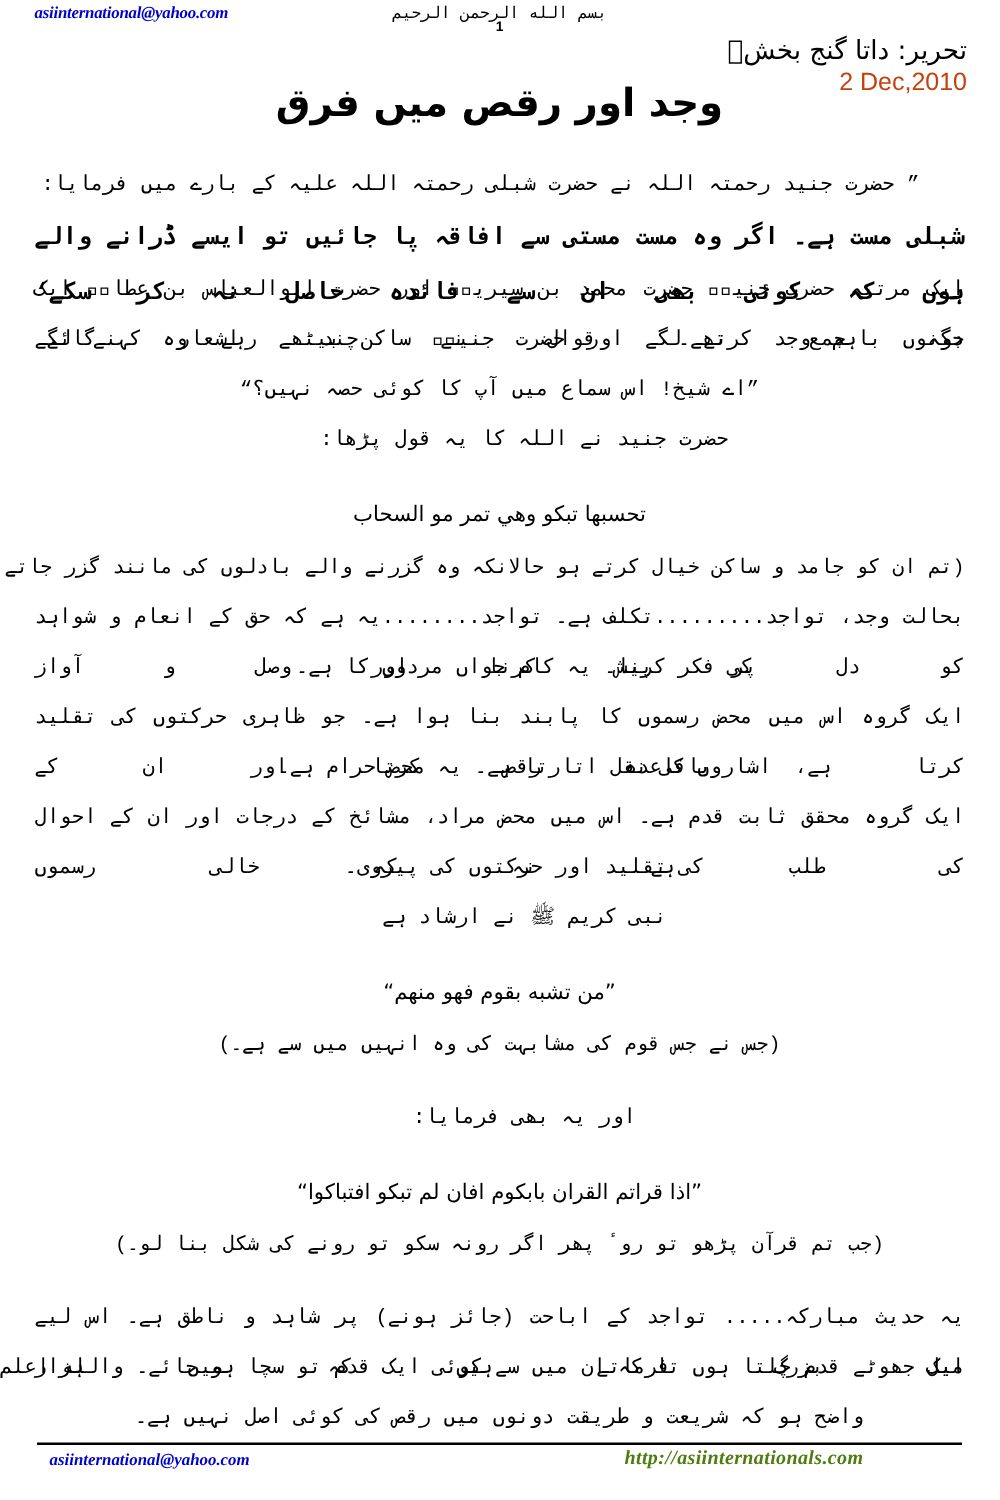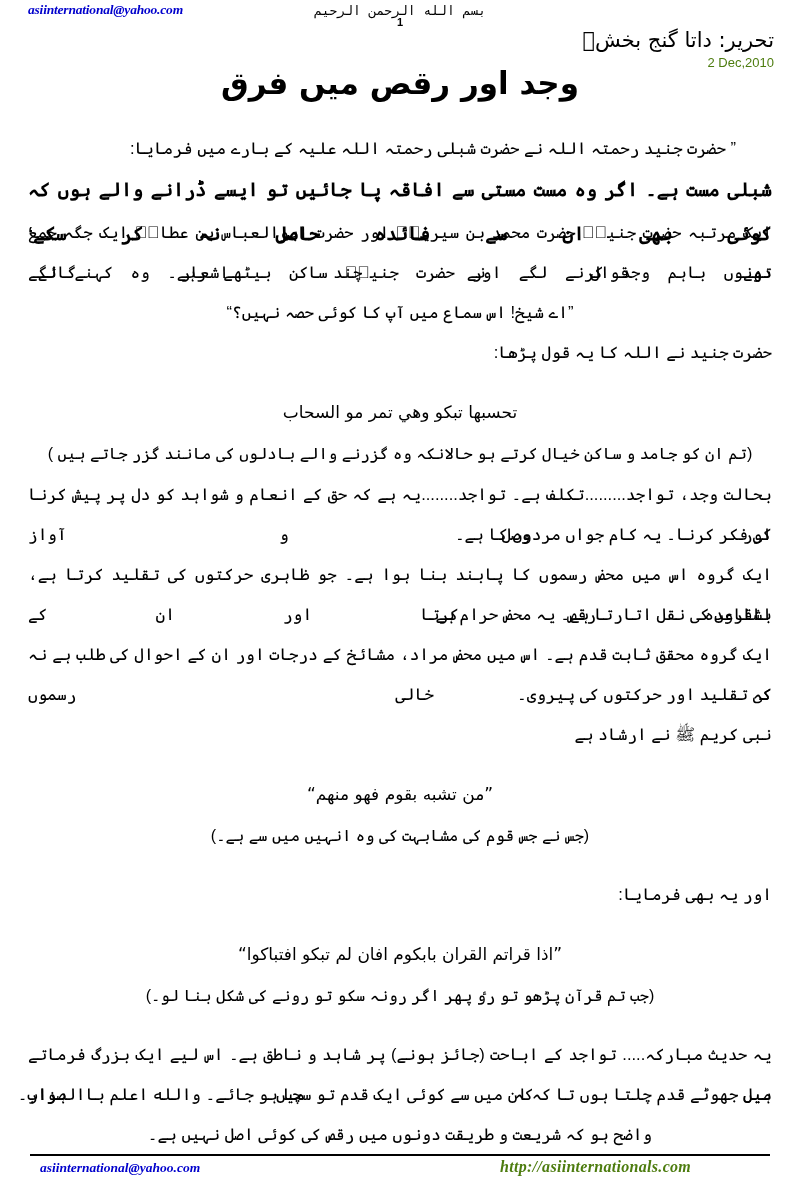--- a/index.html
+++ b/index.html
@@ -76,22 +76,22 @@
     line-height: 1.15;
     white-space: nowrap;
   }
   .author-date {
     position: absolute;
     right: 26px;
     top: 55px;
     direction: ltr;
     text-align: right;
     font-family: "Liberation Sans", sans-serif;
-    font-size: 13px;
-    color: #4d7c0f;
+    font-size: 20px;
+    color: #c2410c;
     white-space: nowrap;
   }
 
   .doc-title {
     position: absolute;
     left: 0;
     right: 0;
     top: 44px;
     text-align: center;
     direction: rtl;
@@ -107,21 +107,21 @@
     position: absolute;
     left: 28px;
     right: 28px;
     top: 128px;
     direction: rtl;
     text-align: right;
   }
 
   .line {
     direction: rtl;
-    font-family: Liberation Sans, sans-serif;
+    font-family: Liberation Mono, monospace;
     color: #000000;
     white-space: nowrap;
     overflow: visible;
   }
 
   
   .ln {
     font-size: 16.5px;
     line-height: 40px;
     height: 40px;
@@ -136,21 +136,21 @@
     font-size: 19px;
     font-weight: bold;
     line-height: 44px;
     height: 44px;
     text-align: justify;
     text-align-last: justify;
     white-space: normal;
   }
   
   .ln-tail {
-    text-align: right;
+    text-align: center;
     padding-left: 40px;
   }
   .ln-tail-2 {
     text-align: center;
   }
   
   .ln-arabic {
     font-size: 17px;
     line-height: 44px;
     height: 44px;

